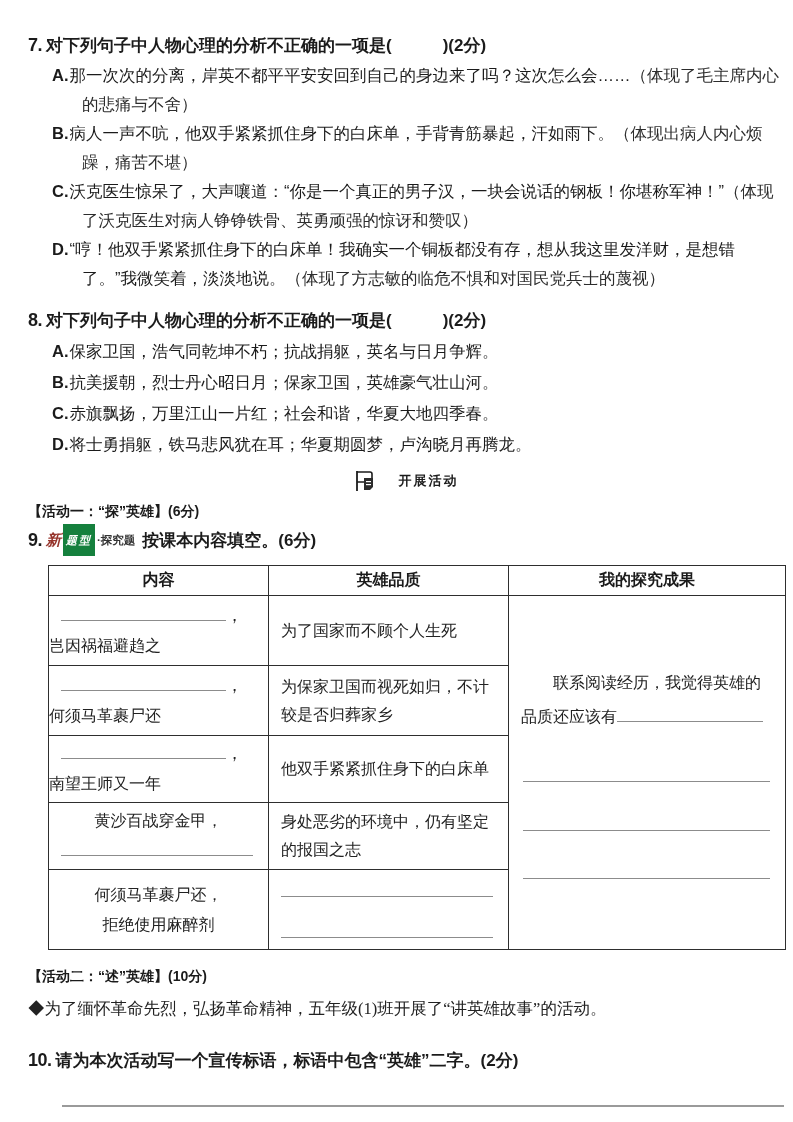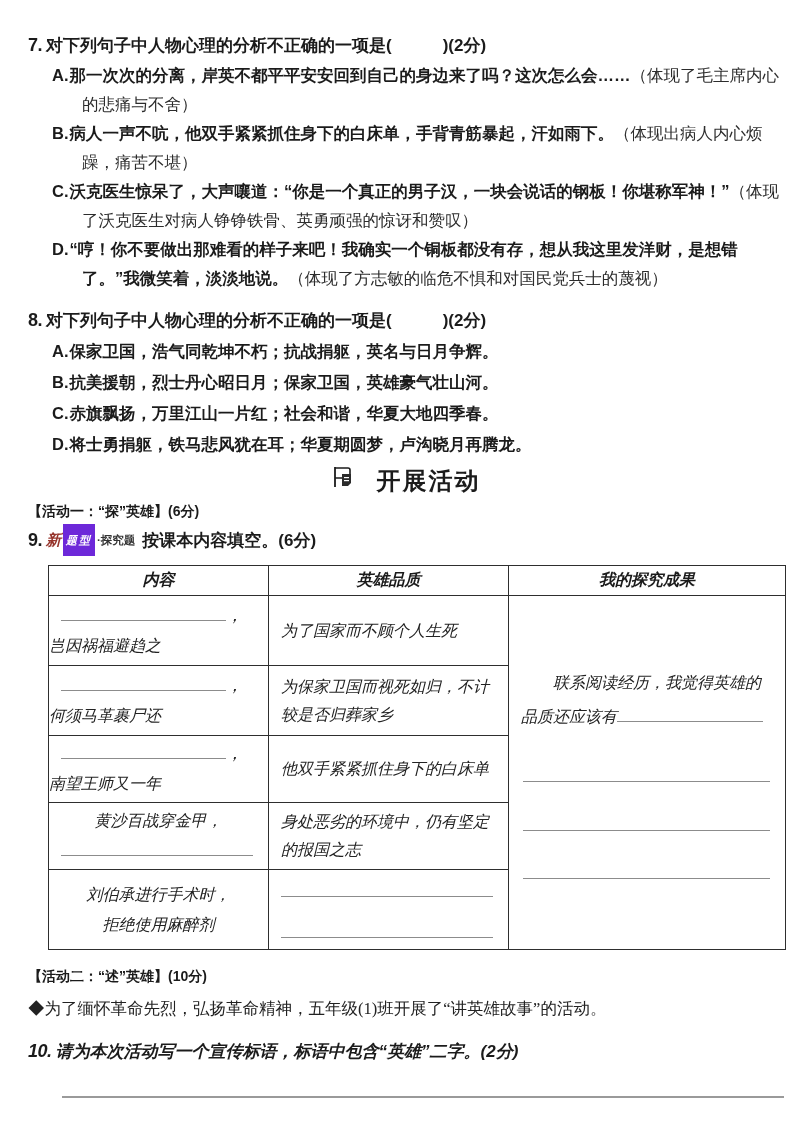--- a/index.html
+++ b/index.html
@@ -14,88 +14,87 @@
     padding: 30px 10px 0 28px;
     overflow: hidden;
   }
   
   .q-head { display: flex; align-items: baseline; line-height: 30px; font-size: 17px; }
   .q-num { font-weight: 700; font-size: 18px; flex: 0 0 auto; margin-right: 4px; letter-spacing: -0.5px; }
   .q-stem { font-weight: 600; }
   .options { margin-left: 24px; }
   .opt { font-size: 16.5px; line-height: 29px; padding-left: 30px; text-indent: -30px; }
   .opt-label { font-weight: 600; margin-right: 1px; }
-  .opt-text { font-weight: 700; }
+  .opt-text { font-weight: 400; }
   .opt-note { font-weight: 400; font-family: "Liberation Serif", serif; color: #2c2c2c; }
   .q8 { margin-top: 12px; }
   .q8 .opt { line-height: 31px; font-weight: 600; }
   
   .section-header {
     margin-top: 5px; height: 32px;
-    display: flex; align-items: flex-start; justify-content: center; gap: 22px;
-    font-size: 24px; font-weight: 700; letter-spacing: 2px;
+    display: flex; align-items: center; justify-content: center; gap: 22px;
+    font-size: 13px; font-weight: 700; letter-spacing: 2px;
   }
   .section-icon { width: 24px; height: 24px; flex: 0 0 auto; }
   .activity-title { font-size: 14px; font-weight: 700; line-height: 28px; }
   
   .q9-row { display: flex; align-items: baseline; line-height: 28px; font-size: 17px; }
   .badge { display: inline-flex; align-items: center; gap: 2px; margin-right: 7px; transform: translateY(-1px); }
   .badge-new { font-style: italic; font-weight: 700; font-size: 15px; }
   .badge-box {
     font-size: 11px; font-weight: 700; color: #fff;
     padding: 2px 3px; letter-spacing: 2px; font-style: italic;
   }
   .badge-sub { font-size: 11.5px; font-weight: 700; color: #333; }
   
   table.fill-table {
     table-layout: fixed; border-collapse: collapse;
-    width: 737px; margin: 8px 0 12px 20px;
+    width: 737px; margin: 8px 0 0 20px;
     font-family: "Liberation Serif", serif;
-    font-style: italic;
   }
   .fill-table th, .fill-table td { border: 1.6px solid #2e2e2e; vertical-align: middle; }
   .fill-table th {
     height: 30px; font-family: "Liberation Sans", sans-serif;
     font-size: 16px; font-weight: 600; text-align: center;
   }
   .fill-table td { font-size: 16px; color: #222; }
   .cell-quality { text-align: left; padding: 4px 10px 4px 12px; line-height: 28px; }
   .blank { display: inline-block; border-bottom: 1.5px solid #8c8c8c; height: 0.95em; vertical-align: baseline; }
   .blank-line { text-align: left; padding-left: 12px; line-height: 30px; }
   .comma { font-size: 17px; }
   .content-text { line-height: 30px; }
   .stack-center { display: flex; flex-direction: column; justify-content: center; height: 100%; }
   .result-cell { padding: 10px 12px; }
   .result-p { font-size: 16px; line-height: 34px; text-indent: 2em; text-align: left; }
   .result-blanks { padding: 0 2px; }
   .result-blanks .blank { display: block; margin-top: 33px; width: 247px; }
   
-  .act2 { }
+  .act2 { margin-top: 12px; }
   .note-line {
     font-family: "Liberation Serif", serif; font-size: 16.5px;
     line-height: 30px; margin-top: 4px; color: #222;
   }
-  .q10 { margin-top: 12px; font-style: italic; }
+  .q10 { margin-top: 21px; }
   .answer-line { margin: 29px 0 0 34px; width: 722px; border-top: 2.5px solid #9a9a9a; }
 </style>
 </head>
 <body>
 
 <div class="page">
 
   <div>
     <div class="q-head">
       <span class="q-num">7.</span>
       <span class="q-stem">对下列句子中人物心理的分析不正确的一项是(　　　)(2分)</span>
     </div>
     <div class="options">
       <div class="opt"><span class="opt-label">A.</span><span class="opt-text">那一次次的分离，岸英不都平平安安回到自己的身边来了吗？这次怎么会……</span><span class="opt-note">（体现了毛主席内心的悲痛与不舍）</span></div>
       <div class="opt"><span class="opt-label">B.</span><span class="opt-text">病人一声不吭，他双手紧紧抓住身下的白床单，手背青筋暴起，汗如雨下。</span><span class="opt-note">（体现出病人内心烦躁，痛苦不堪）</span></div>
       <div class="opt"><span class="opt-label">C.</span><span class="opt-text">沃克医生惊呆了，大声嚷道：“你是一个真正的男子汉，一块会说话的钢板！你堪称军神！”</span><span class="opt-note">（体现了沃克医生对病人铮铮铁骨、英勇顽强的惊讶和赞叹）</span></div>
-      <div class="opt"><span class="opt-label">D.</span><span class="opt-text">“哼！你不要做出那难看的样子来吧！我确实一个铜板都没有存，想从我这里发洋财，是想错了。”我微笑着，淡淡地说。</span><span class="opt-note">（体现了方志敏的临危不惧和对国民党兵士的蔑视）</span></div>
+      <div class="opt"><span class="opt-label">D.</span><span class="opt-text">“哼！他双手紧紧抓住身下的白床单！我确实一个铜板都没有存，想从我这里发洋财，是想错了。”我微笑着，淡淡地说。</span><span class="opt-note">（体现了方志敏的临危不惧和对国民党兵士的蔑视）</span></div>
     </div>
   </div>
 
   <div class="q8">
     <div class="q-head">
       <span class="q-num">8.</span>
       <span class="q-stem">对下列句子中人物心理的分析不正确的一项是(　　　)(2分)</span>
     </div>
     <div class="options">
       <div class="opt"><span class="opt-label">A.</span><span class="opt-text">保家卫国，浩气同乾坤不朽；抗战捐躯，英名与日月争辉。</span></div>
@@ -116,21 +115,21 @@
     </svg>
     <span class="section-title">开展活动</span>
   </div>
 
   <div class="activity-title">【活动一：“探”英雄】(6分)</div>
 
   <div class="q9-row">
     <span class="q-num">9.</span>
     <span class="badge">
       <span class="badge-new" style="color:#96352c">新</span>
-      <span class="badge-box" style="background:#6d28d9">题型</span>
+      <span class="badge-box" style="background:#15803d">题型</span>
       <span class="badge-sub">·探究题</span>
     </span>
     <span class="q-stem">按课本内容填空。(6分)</span>
   </div>
 
   <table class="fill-table">
     <colgroup>
         <col style="width:220px">
         <col style="width:240px">
         <col style="width:277px">
@@ -181,21 +180,21 @@
         <div class="stack-center">
           <div class="content-text" style="text-align:center">黄沙百战穿金甲，</div>
           <div class="blank-line"><span class="blank" style="width:192px"></span></div>
         </div>
       </td>
       <td class="cell-quality">身处恶劣的环境中，仍有坚定的报国之志</td>
     </tr>
     <tr style="height:80px">
       <td>
         <div class="stack-center" style="text-align:center">
-          <div class="content-text">刘伯承进行手术时，</div>
+          <div class="content-text">何须马革裹尸还，</div>
           <div class="content-text">拒绝使用麻醉剂</div>
         </div>
       </td>
       <td>
         <div class="stack-center" style="gap:26px; padding-left:12px">
           <span class="blank" style="width:212px"></span>
           <span class="blank" style="width:212px"></span>
         </div>
       </td>
     </tr>

